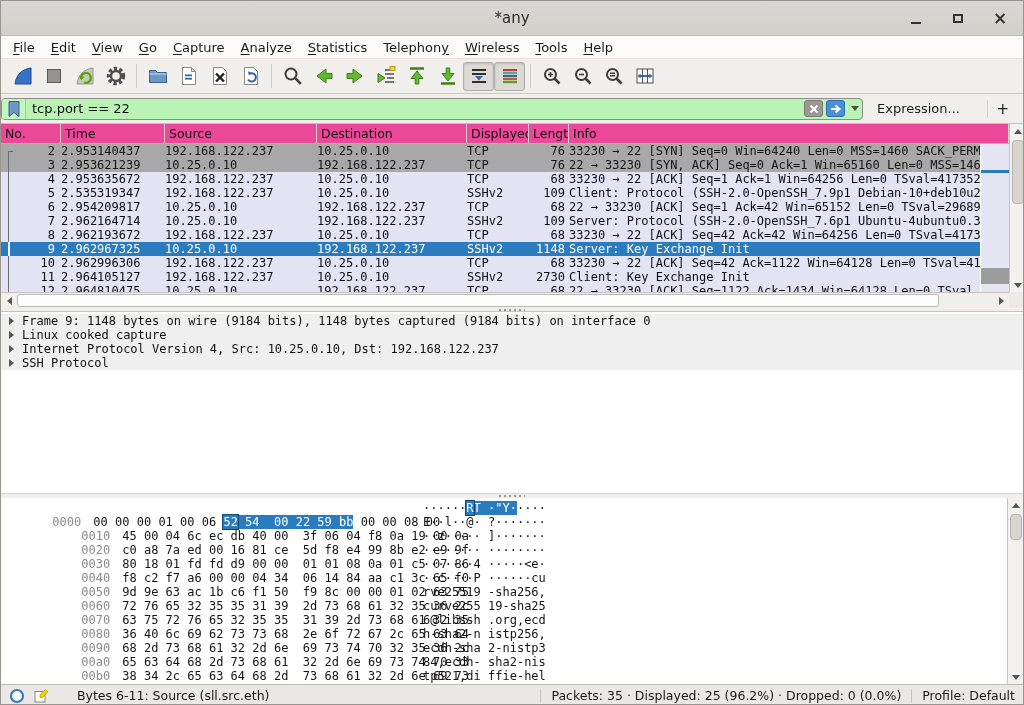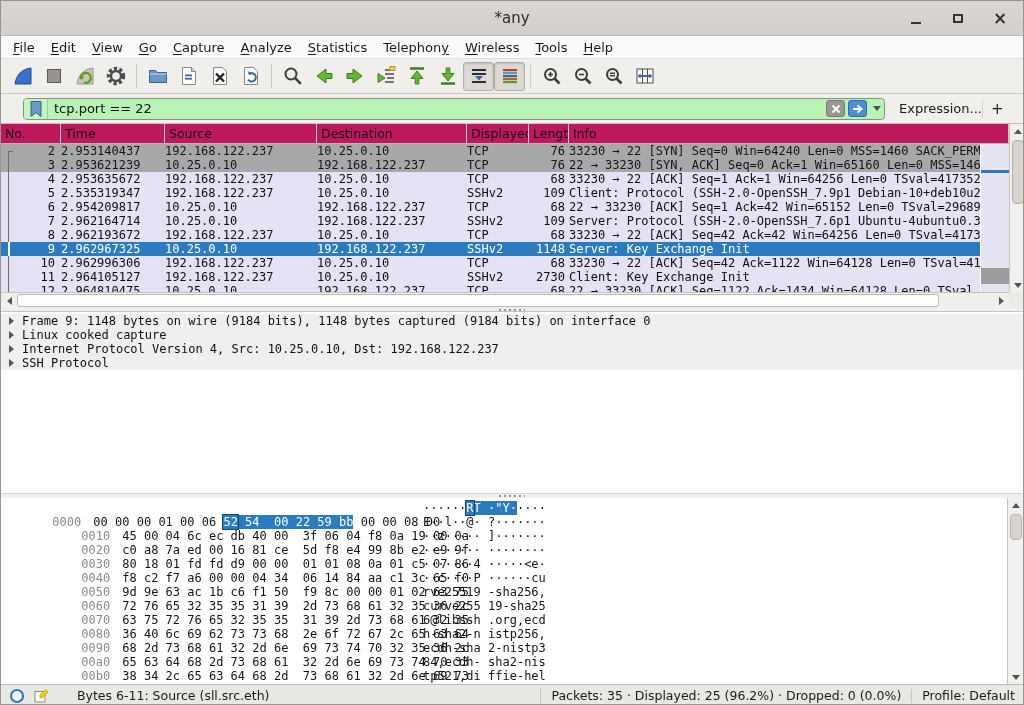--- a/index.html
+++ b/index.html
@@ -25,37 +25,37 @@
   .menu-item { padding:2px 8px; font-size:13px; color:#1a1a1a; white-space:nowrap; }
   .menu-item .mn { text-decoration:underline; text-underline-offset:2px; }
   
   .toolbar { position:absolute; left:0; top:58px; width:100%; height:35px;
     background:#f1efec; border-bottom:1px solid #cbc8c4; display:flex; align-items:center; padding-left:6px; }
   .tbtn { width:31px; height:29px; display:flex; align-items:center; justify-content:center; border:1px solid transparent; border-radius:3px; }
   .tbtn.pressed { background:#ddd9d5; border:1px solid #b2afaa; box-shadow:inset 0 1px 2px rgba(0,0,0,.15); }
   .tsep { width:1px; height:24px; background:#cfccc7; margin:0 5px; }
   
   .filterbar { position:absolute; left:0; top:93px; width:100%; height:30px;
-    background:#f1efec; border-bottom:1px solid #c4c1bd; display:flex; align-items:center; padding:0 22px; }
+    background:#f1efec; border-bottom:1px solid #c4c1bd; display:flex; align-items:center; padding:0 0; }
   .filter-field { flex:0 0 862px; height:22px; background:#b9f4b5; border:1px solid #8f8c88; border-radius:4px;
     display:flex; align-items:center; overflow:hidden; }
   .filter-bookmark { width:24px; height:100%; display:flex; align-items:center; justify-content:center;
     border-right:1px solid #9dcf9a; background:#c3f6bf; }
   .filter-text { flex:1; font-size:13px; color:#0e0e0e; padding-left:6px; white-space:pre; }
   .fbtn { width:19px; height:17px; border-radius:3px; display:flex; align-items:center; justify-content:center;
     font-size:11px; font-weight:bold; color:#fff; margin-right:3px; }
   .fbtn.clear { background:#9b9894; border:1px solid #7e7b77; }
   .fbtn.apply { background:#4a90d9; border:1px solid #2f6cab; }
   .fdrop { width:14px; display:flex; align-items:center; justify-content:center; }
   .tri-down { width:0; height:0; border-left:4px solid transparent; border-right:4px solid transparent; border-top:5px solid #4d4d4d; }
   .expr-label { font-size:13px; color:#1a1a1a; margin-left:14px; white-space:nowrap; }
   .plus-btn { margin-left:auto; margin-right:6px; font-size:15px; color:#1a1a1a; padding:0 8px; border-left:1px solid #d4d1cd; }
   
   .packet-list { position:absolute; left:0; top:123px; width:100%; height:184px; background:#fff; }
-  .pl-header { position:absolute; left:0; top:0; width:1008px; height:20px; background:#be185d;
+  .pl-header { position:absolute; left:0; top:0; width:1008px; height:20px; background:#ec4899;
     border-bottom:1px solid #b9b6b2; display:flex; font-size:12.5px; color:#111; }
   .hcell { border-right:1px solid #cfccc8; padding:2px 0 0 4px; white-space:nowrap; overflow:hidden; }
   .h-no{width:60px}.h-time{width:104px}.h-src{width:152px}.h-dst{width:150px}.h-proto{width:62px}.h-len{width:40px}.h-info{flex:1}
   .pl-body { position:absolute; left:0; top:20px; width:979px; height:148px; overflow:hidden;
     font-family:"DejaVu Sans Mono","Liberation Mono",monospace; font-size:12px; }
   .prow { display:flex; height:14px; line-height:14px; color:#0d0d16; }
   .prow.row-norm { background:#e4e3f3; }
   .prow.row-gray { background:#a8a8a8; color:#141414; }
   .prow.row-sel  { background:#2a7cbf; color:#ffffff; }
   .pcell { white-space:pre; overflow:hidden; }

